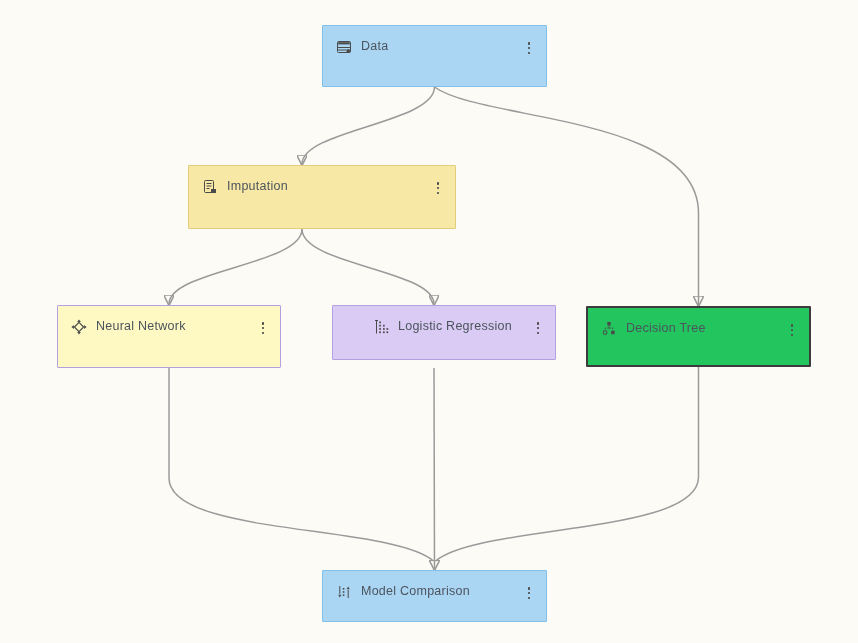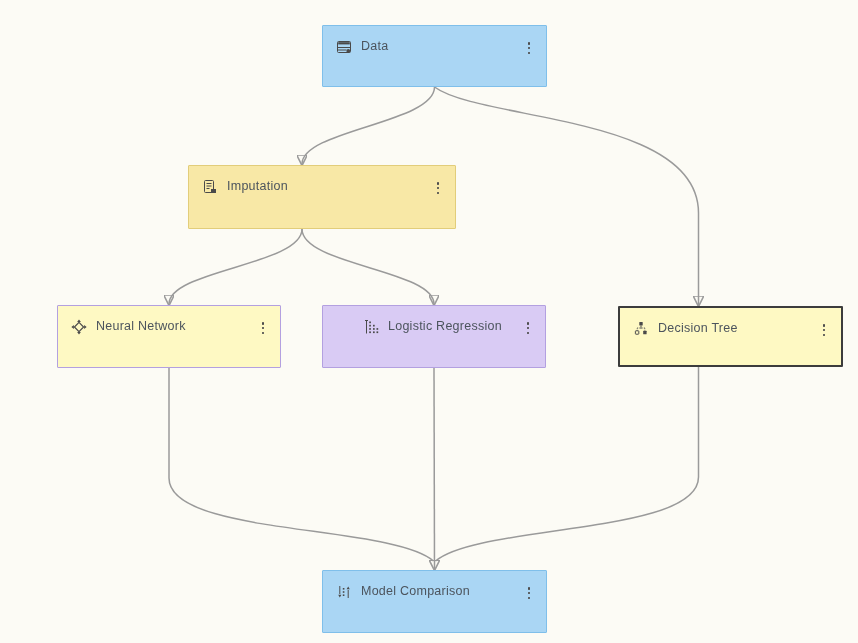--- a/index.html
+++ b/index.html
@@ -90,21 +90,21 @@
             <path d="M15.6 8 13.1 9.9V6.1z" fill="#4a4a4a"></path>
           </svg>
         </span>
         <span class="label">Neural Network</span>
         <button class="menu">
           <span class="dot"></span>
           <span class="dot"></span>
           <span class="dot"></span>
         </button>
       </div>
-      <div class="node" style="left: 322px; top: 305px; width: 224px; height: 63px; background: rgb(217, 203, 244); border: 1px solid rgb(179, 160, 224); padding-left: 40px;">
+      <div class="node" style="left: 332px; top: 305px; width: 224px; height: 55px; background: rgb(217, 203, 244); border: 1px solid rgb(179, 160, 224); padding-left: 40px;">
         <span class="icon">
           <svg viewBox="0 0 16 16">
             <path d="M3.5 1.5V14.5M2 1.5h3" stroke="#4a4a4a" fill="none"></path>
             <g fill="#4a4a4a">
               <rect x="6.2" y="2.5" width="1.7" height="1.7"></rect>
               <rect x="6.2" y="5.8" width="1.7" height="1.7"></rect>
               <rect x="6.2" y="9.1" width="1.7" height="1.7"></rect>
               <rect x="6.2" y="12.4" width="1.7" height="1.7"></rect>
               <rect x="10" y="5.8" width="1.7" height="1.7"></rect>
               <rect x="10" y="9.1" width="1.7" height="1.7"></rect>
@@ -114,37 +114,37 @@
             </g>
           </svg>
         </span>
         <span class="label">Logistic Regression</span>
         <button class="menu">
           <span class="dot"></span>
           <span class="dot"></span>
           <span class="dot"></span>
         </button>
       </div>
-      <div class="node" style="left: 586px; top: 306px; width: 225px; height: 61px; background: #fef9c3; border: 2px solid rgb(60, 60, 60); margin-left: 32px;">
+      <div class="node" style="left: 586px; top: 306px; width: 225px; height: 61px; background: #22c55e; border: 2px solid rgb(60, 60, 60);">
         <span class="icon">
           <svg viewBox="0 0 16 16">
             <rect x="6.3" y="1" width="3.4" height="3.4" rx=".5" fill="#4a4a4a"></rect>
             <path d="M8 4.6V7M8 7H4.2v2.4M8 7h3.8v2.4" fill="none" stroke="#4a4a4a" stroke-dasharray="1.6 1.2"></path>
             <rect x="2.4" y="9.8" width="3.4" height="3.4" rx=".5" fill="none" stroke="#4a4a4a"></rect>
             <rect x="10.2" y="9.8" width="3.4" height="3.4" rx=".5" fill="#4a4a4a"></rect>
           </svg>
         </span>
         <span class="label">Decision Tree</span>
         <button class="menu">
           <span class="dot"></span>
           <span class="dot"></span>
           <span class="dot"></span>
         </button>
       </div>
-      <div class="node" style="left: 322px; top: 570px; width: 225px; height: 63px; background: rgb(170, 214, 244); border: 1px solid rgb(127, 191, 234);">
+      <div class="node" style="left: 322px; top: 570px; width: 225px; height: 52px; background: rgb(170, 214, 244); border: 1px solid rgb(127, 191, 234);">
         <span class="icon">
           <svg viewBox="0 0 16 16">
             <path d="M3.8 2v8" stroke="#4a4a4a" fill="none"></path>
             <path d="M3.8 13.6 2.2 10.8h3.2z" fill="#4a4a4a"></path>
             <g fill="#4a4a4a">
               <rect x="6.8" y="4" width="1.6" height="1.6"></rect>
               <rect x="6.8" y="7.2" width="1.6" height="1.6"></rect>
               <rect x="6.8" y="10.4" width="1.6" height="1.6"></rect>
             </g>
             <path d="M12.2 14V6" stroke="#4a4a4a" fill="none"></path>

